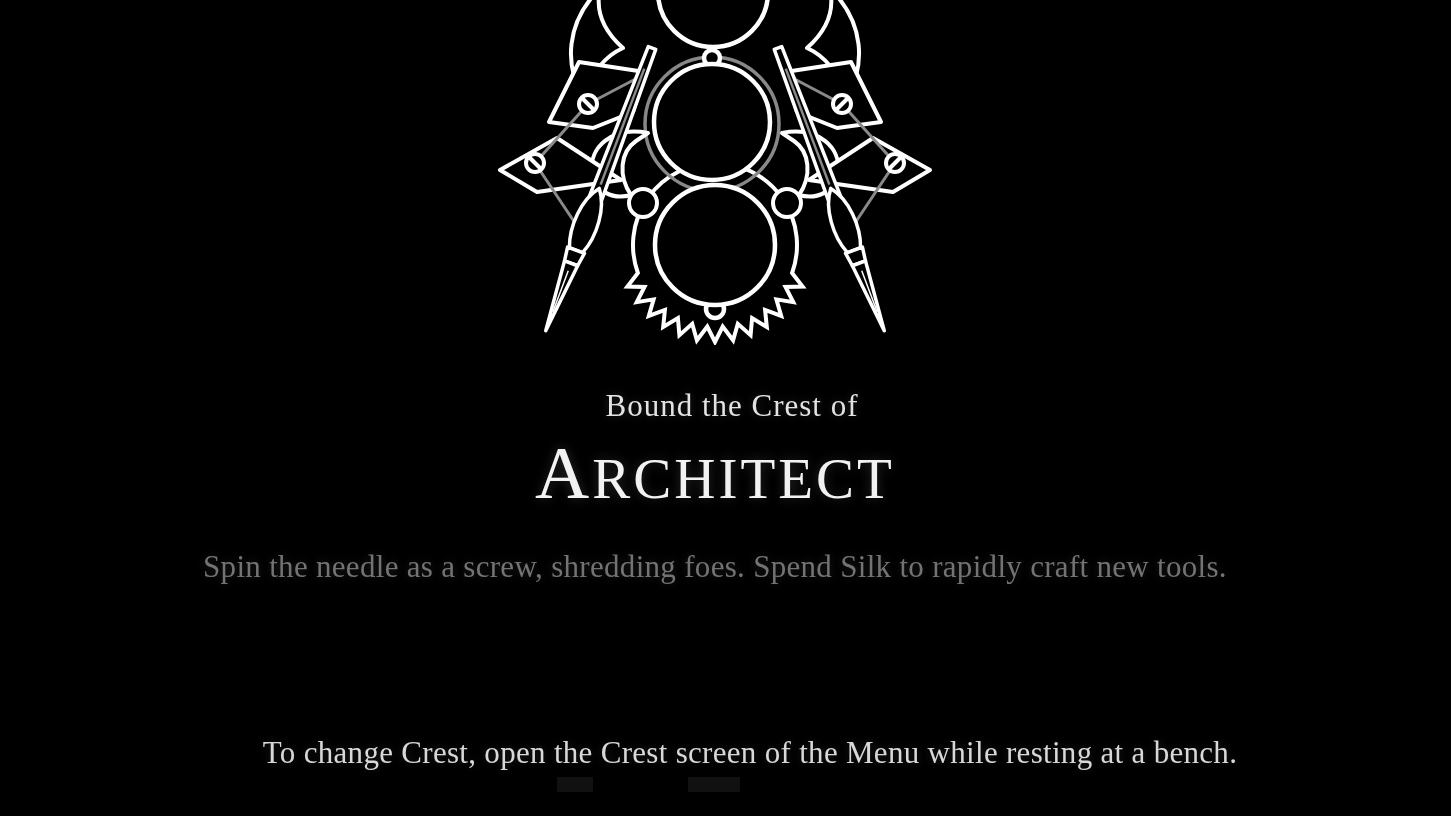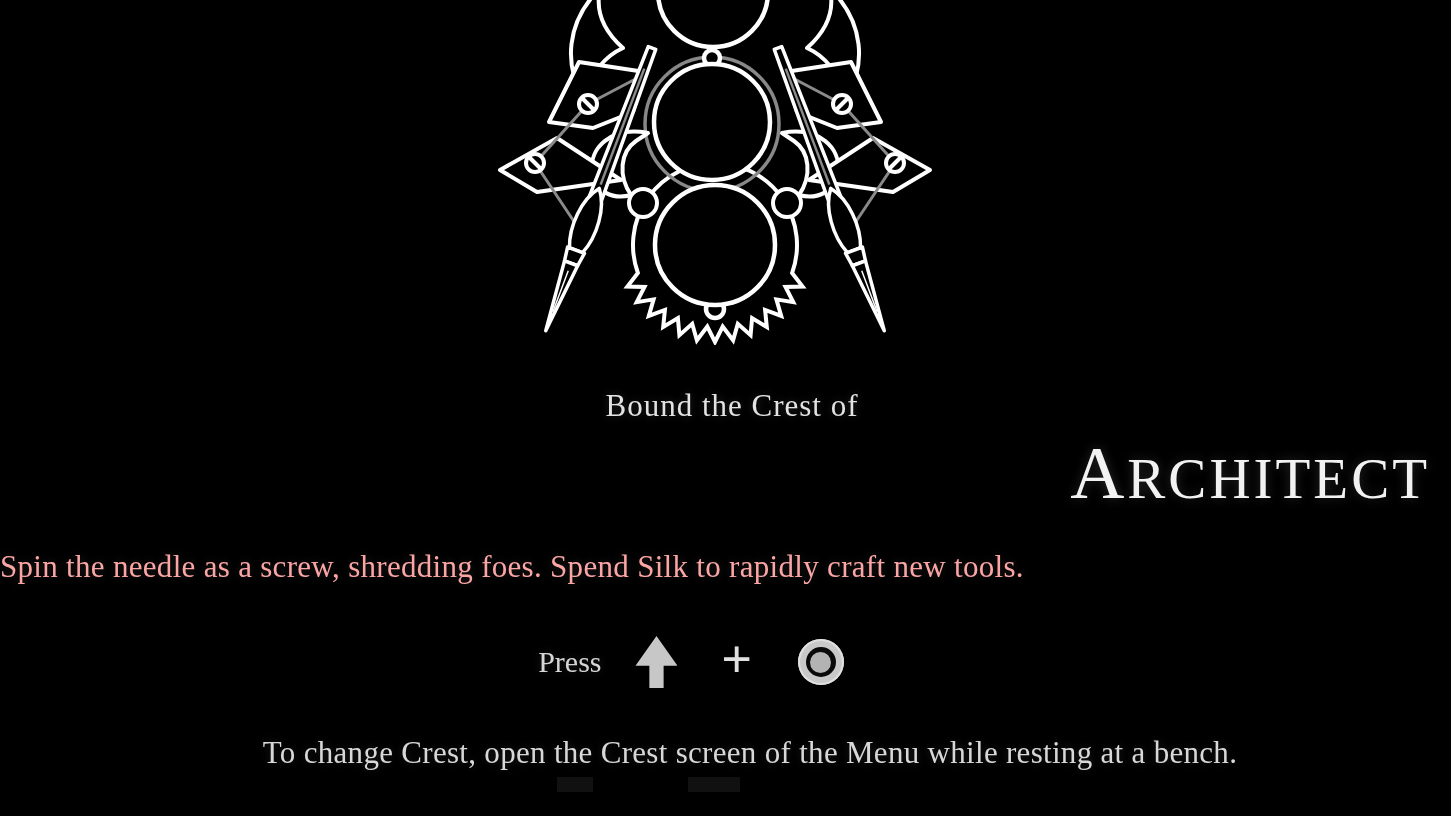--- a/index.html
+++ b/index.html
@@ -16,28 +16,28 @@
   .crest{position:absolute;left:493px;top:0;}
 
   
   .intro{
     position:absolute;top:388px;left:17px;width:1430px;
     text-align:center;font-size:31px;color:#e3e3e3;letter-spacing:1px;
     text-shadow:0 0 10px rgba(255,255,255,.16);
   }
   .crest-name{
     position:absolute;top:428px;left:0;width:1430px;margin:0;
-    text-align:right;font-size:57px;font-weight:400;color:#f2f2f2;
+    text-align:center;font-size:57px;font-weight:400;color:#f2f2f2;
     letter-spacing:3px;line-height:1.2;
     text-shadow:0 0 12px rgba(255,255,255,.18);
   }
   .crest-name::first-letter{font-size:75px;}
   .desc{
     position:absolute;top:549px;left:0;width:1430px;
-    font-size:31px;color:#fca5a5;letter-spacing:.3px;
+    text-align:center;font-size:31px;color:#737373;letter-spacing:.3px;
     text-shadow:0 0 10px rgba(255,255,255,.14);
   }
   .footer{
     position:absolute;top:735px;left:16px;width:1424px;
     text-align:center;font-size:31px;color:#d8d8d8;letter-spacing:.3px;
     text-shadow:0 0 10px rgba(255,255,255,.14);
     padding-left:22px;
   }
 
   
@@ -128,26 +128,18 @@
       <circle cx="220" cy="-8" r="55"></circle>
       <circle cx="219" cy="122" r="58"></circle>
       <circle cx="222" cy="245" r="60"></circle>
     </g>
   </svg>
 
   <div class="intro">Bound the Crest of</div>
   <h1 class="crest-name">ARCHITECT</h1>
   <div class="desc">Spin the needle as a screw, shredding foes. Spend Silk to rapidly craft new tools.</div>
 
-  <div class="press-row">
-    <span class="press-label">Press</span>
-    <span class="up-arrow"></span>
-    <span class="plus">+</span>
-    <span class="circle-btn">
-        <span class="ring"></span>
-      </span>
-  </div>
 
   <div class="footer">To change Crest, open the Crest screen of the Menu while resting at a bench.</div>
 
   <div class="ghost g1"></div>
   <div class="ghost g2"></div>
 </div>
 
 </body></html>

